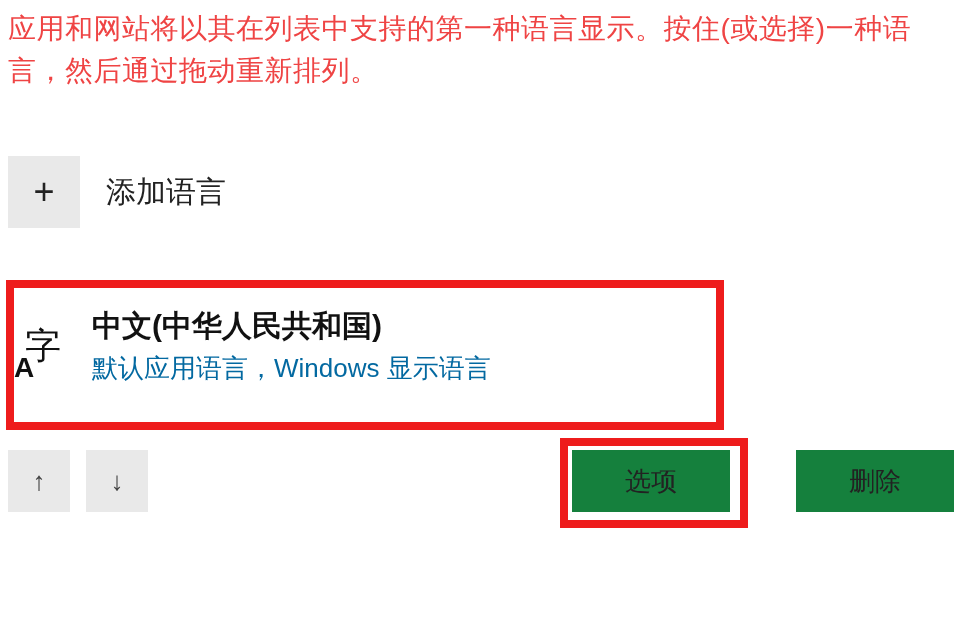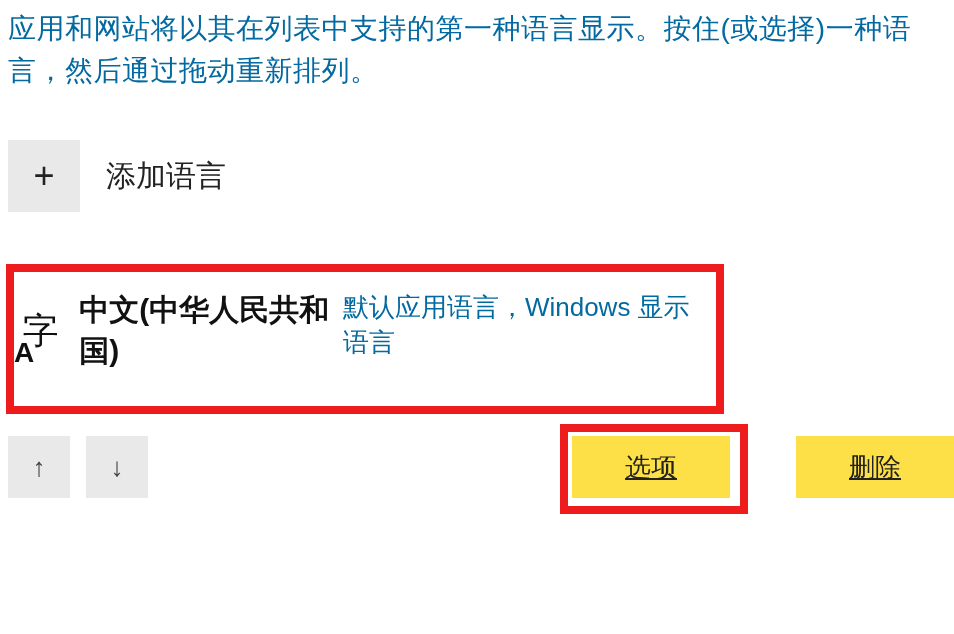--- a/index.html
+++ b/index.html
@@ -8,24 +8,24 @@
       background: #ffffff;
       width: 954px;
       height: 634px;
       overflow: hidden;
       color: #1a1a1a;
       padding: 8px 0 0 8px;
     }
     .description {
       font-size: 28px;
       line-height: 1.5;
-      color: #0369a1;
+      color: #ef4444;
       padding-right: 0;
       letter-spacing: 0.5px;
-      margin-bottom: 48px;
+      margin-bottom: 64px;
     }
     .add-lang-row {
       display: flex;
       align-items: center;
       gap: 26px;
       margin-bottom: 60px;
     }
     .add-btn {
       width: 72px;
       height: 72px;
@@ -63,22 +63,23 @@
     }
     .lang-item-icon .sub {
       position: absolute;
       left: -6px;
       top: 30px;
       font-size: 28px;
       font-weight: 600;
     }
     .lang-text {
       display: flex;
-      flex-direction: row;
+      flex-direction: column;
       gap: 4px;
+      margin-left: 8px;
     }
     .lang-name {
       font-size: 30px;
       font-weight: 600;
       color: #111;
     }
     .lang-sub {
       font-size: 26px;
       color: #0369a1;
     }
@@ -108,29 +109,28 @@
       font-size: 26px;
       display: flex;
       align-items: center;
       justify-content: center;
       cursor: pointer;
     }
     .spacer { flex: 1; }
     .action-btn {
       height: 62px;
       min-width: 158px;
-      background: #fde047;
+      background: #15803d;
       color: #222;
       font-size: 26px;
       display: flex;
       align-items: center;
       justify-content: center;
       cursor: pointer;
       padding: 0 28px;
-      text-decoration: underline;
     }
     .options-wrap {
       position: relative;
       padding: 10px;
     }
     .hl-options {
       top: -2px;
       left: -2px;
       width: 188px;
       height: 90px;

